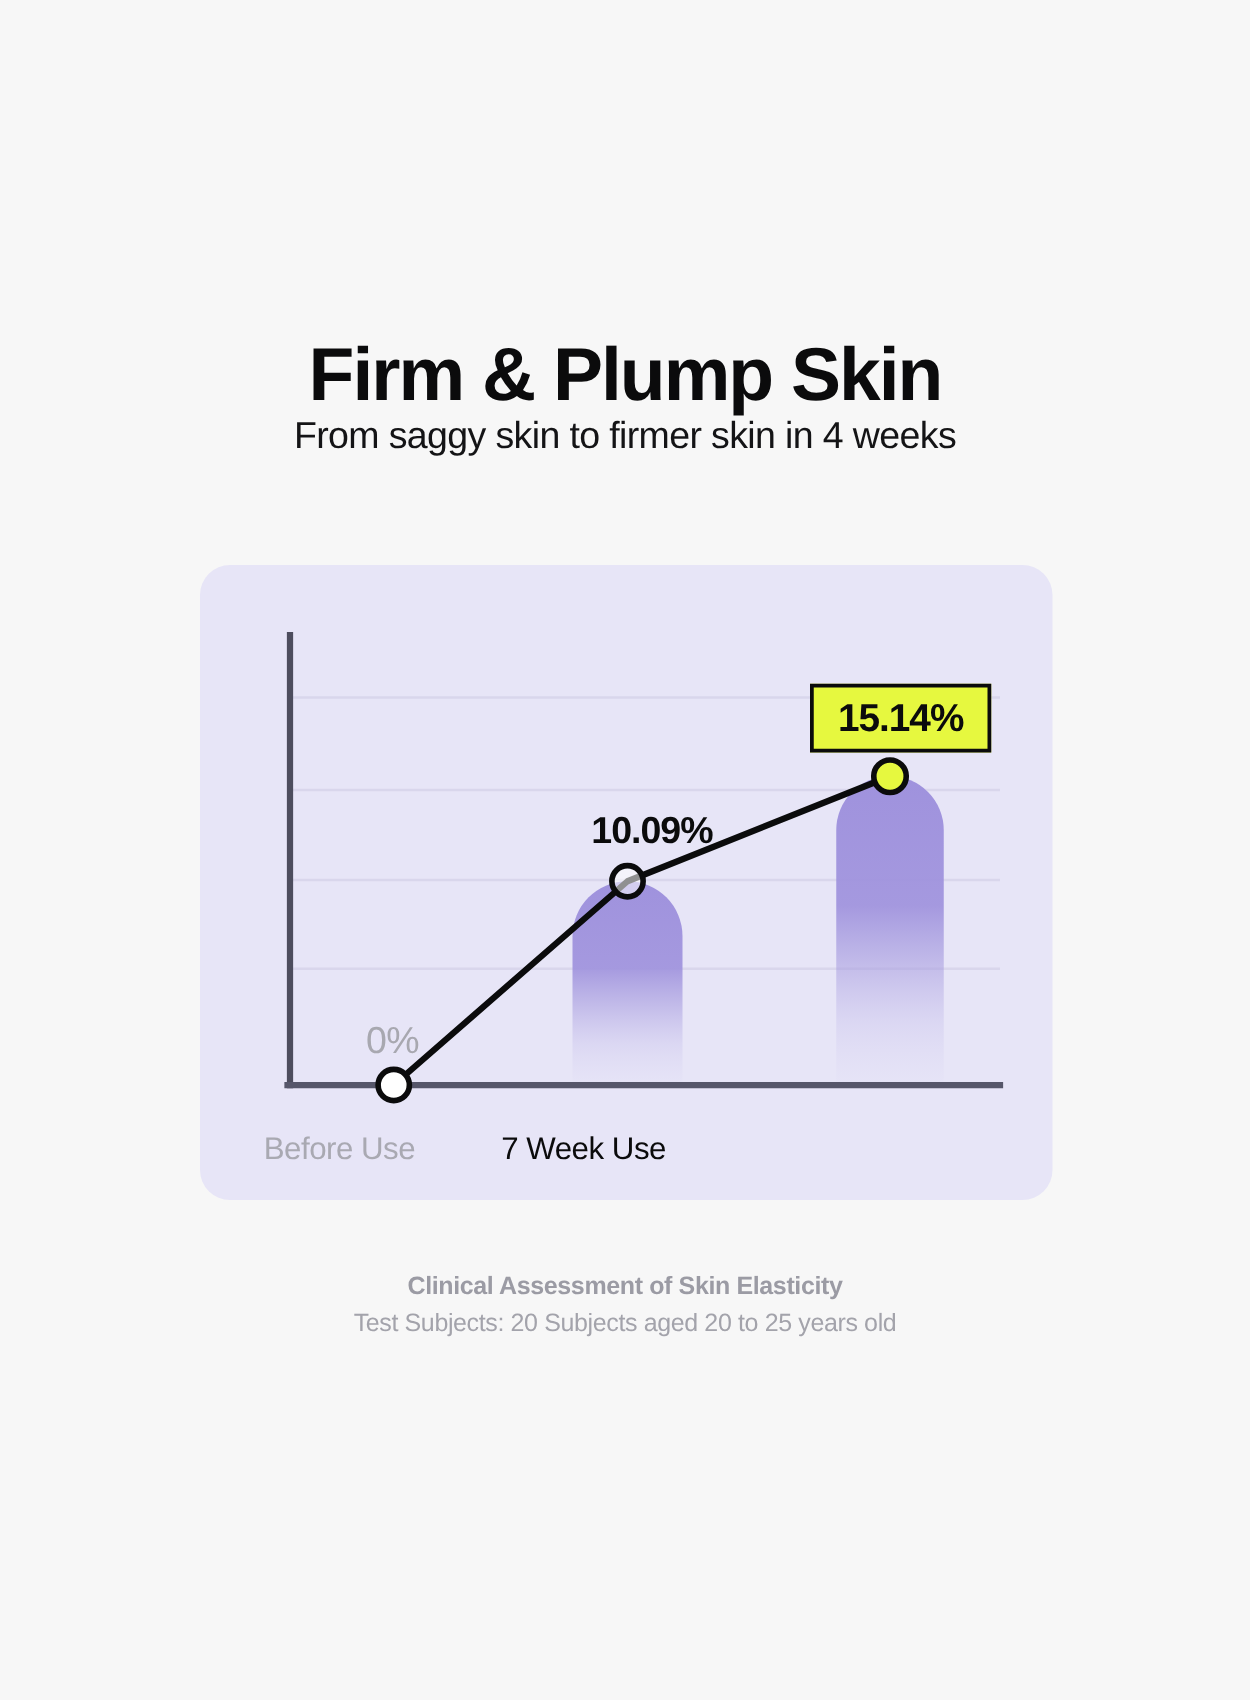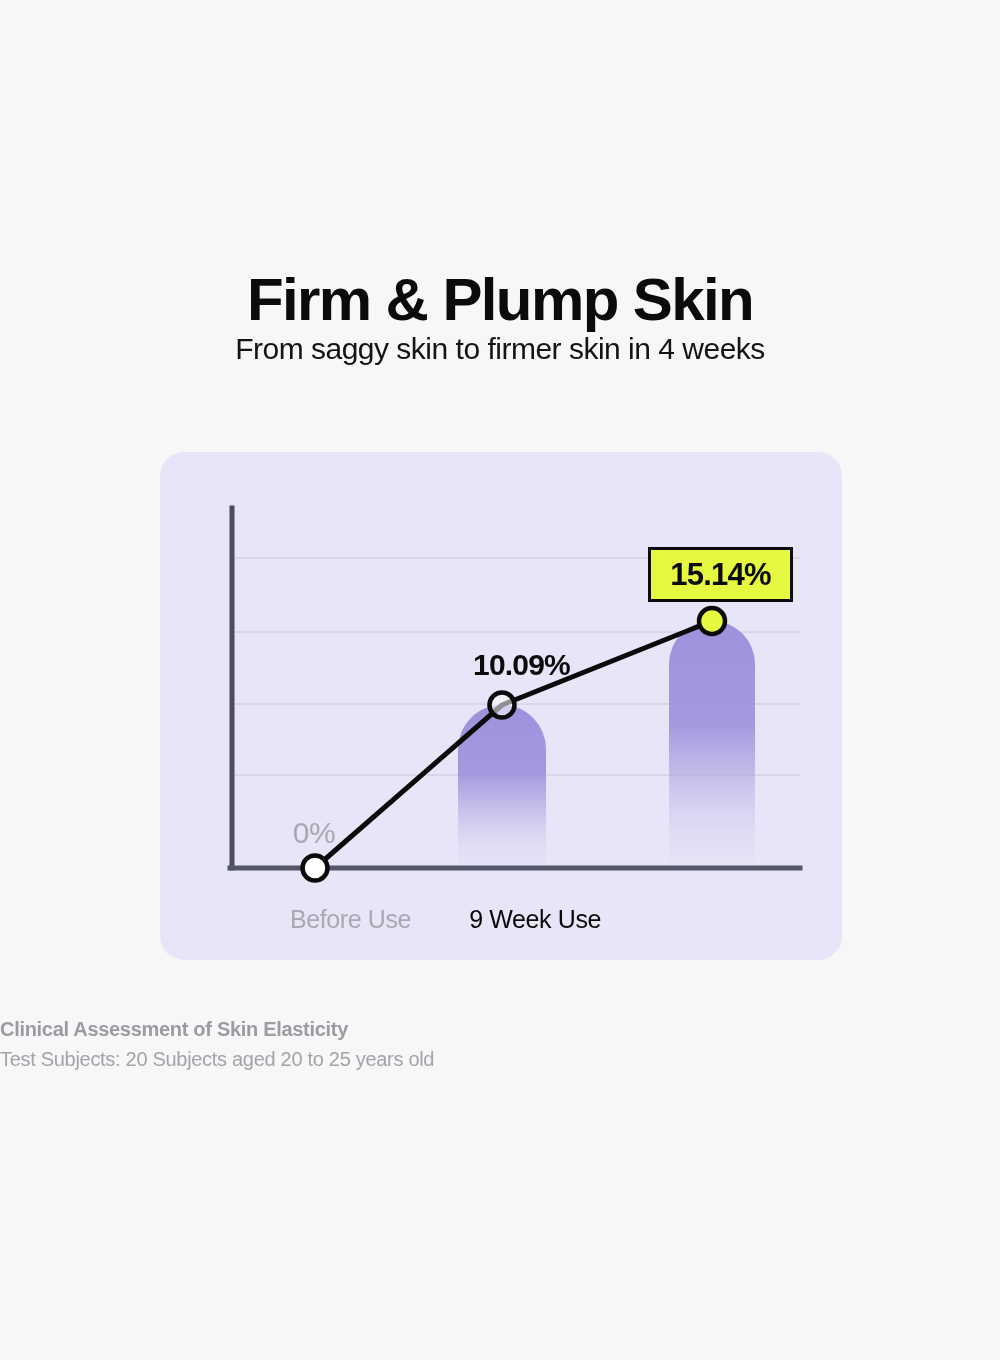--- a/index.html
+++ b/index.html
@@ -107,36 +107,36 @@
     font-weight: 700;
     color: #0b0b0c;
     letter-spacing: -0.8px;
   }
 
   
   .cat-label {
     position: absolute;
     top: 903px;
     width: 200px;
-    text-align: right;
+    text-align: left;
     font-size: 25px;
     letter-spacing: -0.4px;
     line-height: 1.3;
   }
   .cat-0 { left: 211px; color: #a9a9b2; }
   .cat-1 { left: 401px; color: #0b0b0c; }
   .cat-2 { left: 611px; color: #0b0b0c; }
 
   
   .footer {
     position: absolute;
     left: 0;
     top: 1018px;
     width: 1000px;
-    text-align: left;
+    text-align: center;
     color: #a3a3ab;
   }
   .footer-line-1 {
     font-size: 20px;
     font-weight: 700;
     letter-spacing: -0.3px;
     color: #9b9ba4;
   }
   .footer-line-2 {
     margin-top: 7px;
@@ -204,20 +204,20 @@
     </div>
   </div>
 
   <div class="label-zero">0%</div>
 
   <div class="label-two">10.09%</div>
 
   <div class="badge">15.14%</div>
 
   <div class="cat-label cat-0">Before Use</div>
-  <div class="cat-label cat-1">9 Week Use</div>
+  <div class="cat-label cat-1">7 Week Use</div>
 
   <div class="footer">
     <div class="footer-line-1">Clinical Assessment of Skin Elasticity</div>
     <div class="footer-line-3">Test Subjects: 20 Subjects aged 20 to 25 years old</div>
   </div>
 
 </div>
 
 </body></html>

